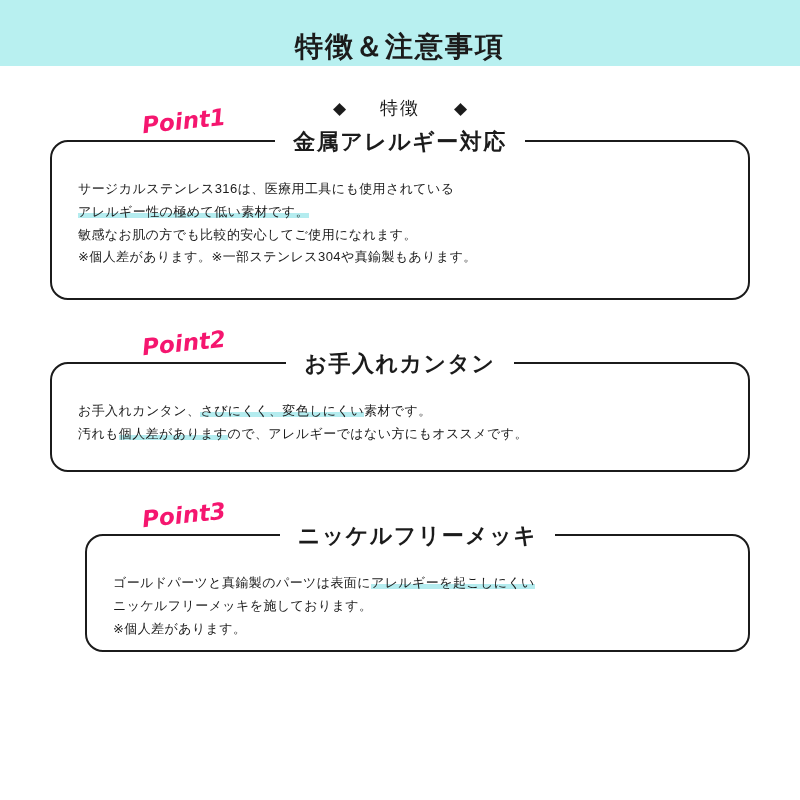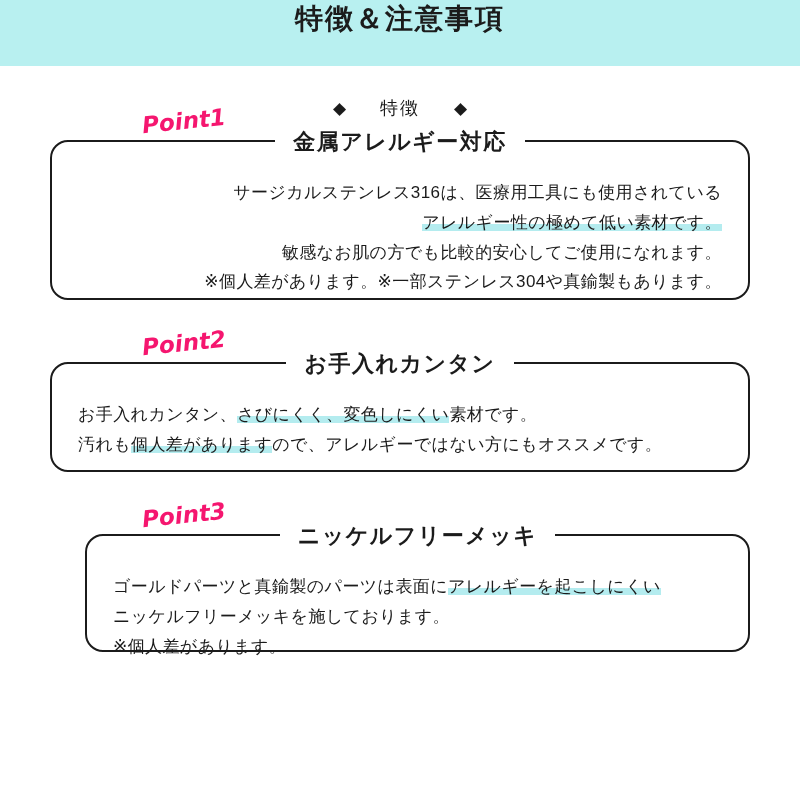--- a/index.html
+++ b/index.html
@@ -20,21 +20,21 @@
     height: 800px;
     box-sizing: border-box;
   }
 
   
   .header-band {
     width: 800px;
     height: 66px;
     background: #b8f0f0;
     display: flex;
-    align-items: flex-start;
+    align-items: flex-end;
     justify-content: center;
   }
   .header-title {
     font-size: 28px;
     font-weight: bold;
     letter-spacing: 2px;
     color: #1b1b1b;
   }
 
   
@@ -105,34 +105,34 @@
     background: #ffffff;
     padding: 0 18px;
     font-size: 22px;
     font-weight: bold;
     letter-spacing: 1.5px;
     color: #1b1b1b;
     white-space: nowrap;
   }
 
   .card-body {
-    font-size: 17px;
+    font-size: 13px;
     line-height: 1.75;
     letter-spacing: 0.4px;
     color: #1b1b1b;
   }
   .card-body .line {
     white-space: nowrap;
   }
   .hl {
     background: linear-gradient(transparent 58%, #b4ecef 58%, #b4ecef 96%, transparent 96%);
   }
 
   
-  .b1 .point-card { height: 160px; padding-top: 36px; text-align: right; }
+  .b1 .point-card { height: 160px; padding-top: 36px; }
   .b2 .point-card { height: 110px; padding-top: 36px; font-family: Liberation Serif, serif; }
   .b3 .point-card { height: 118px; padding-top: 36px; margin-left: 35px; }
 
   .b1 .point-label { left: 92px; top: -32px; }
   .b2 .point-label { left: 92px; top: -32px; }
   .b3 .point-label { left: 92px; top: -32px; }
 </style>
 </head>
 <body>
 

